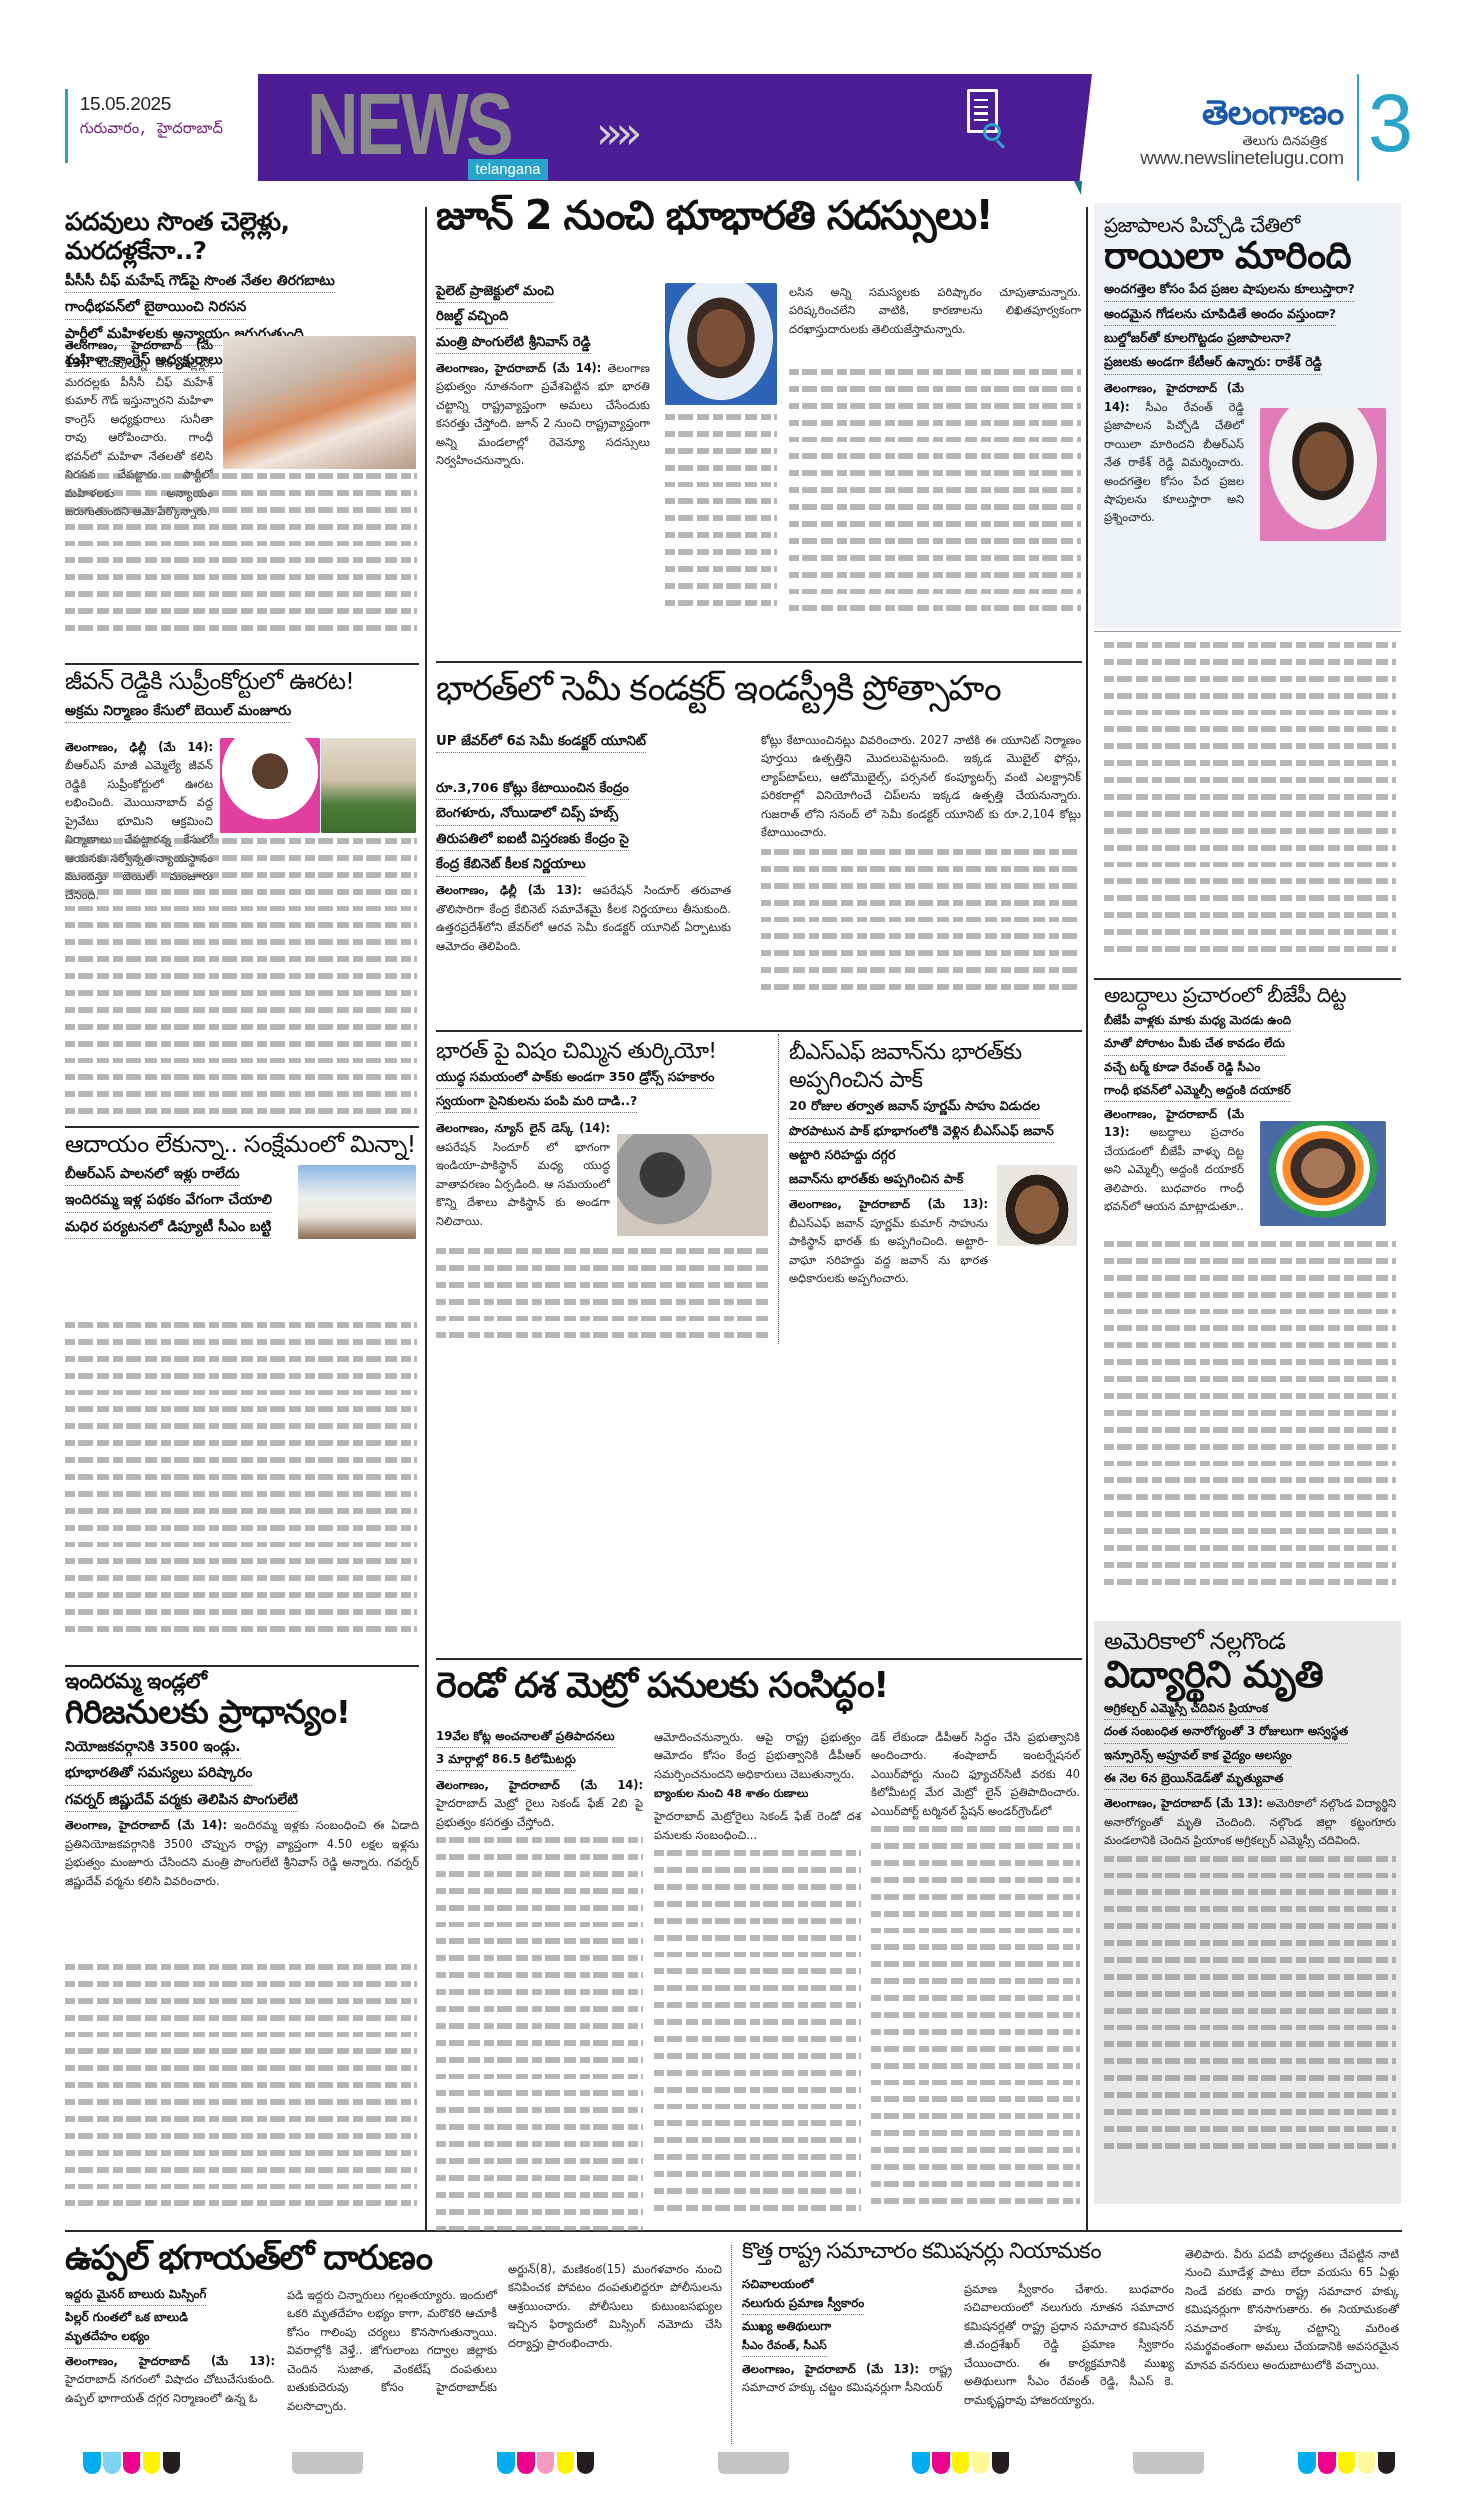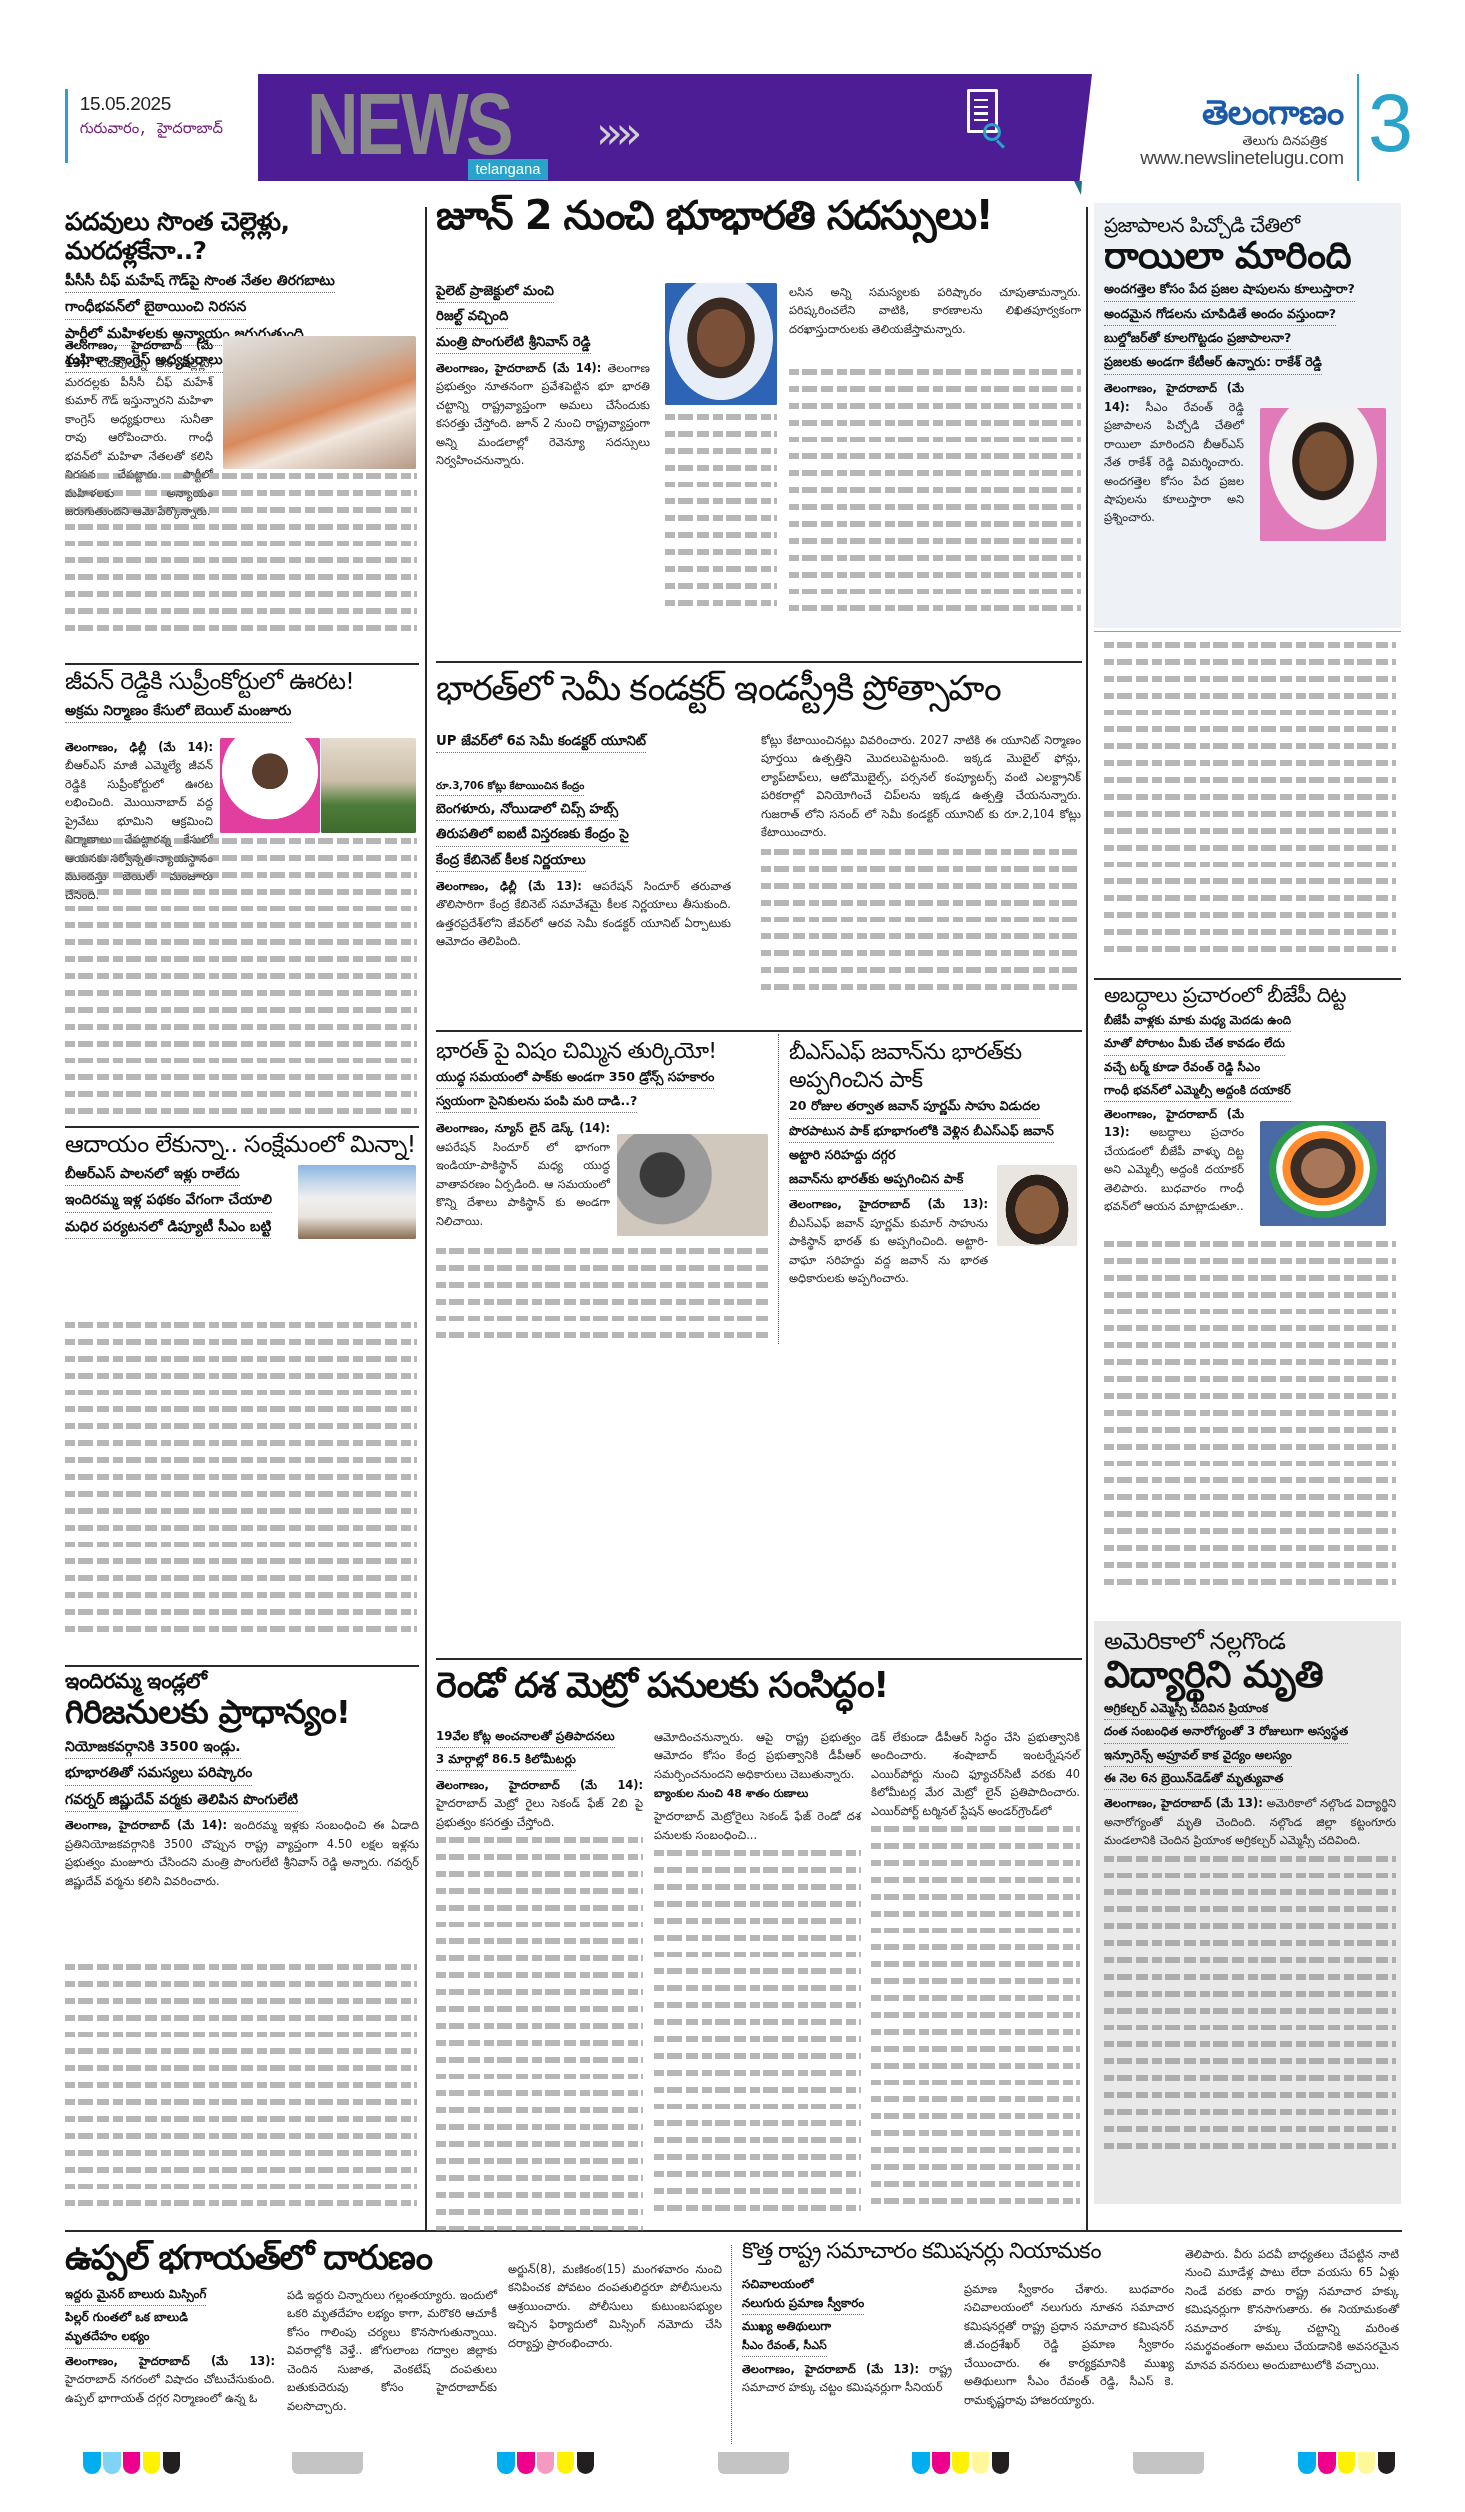--- a/index.html
+++ b/index.html
@@ -261,21 +261,21 @@
     <span></span>
     <span></span>
   </div>
 
 <div class="rule-h" style="left:436px; top:661px; width:646px;"></div>
 <article class="col" style="left:436px; top:668px; width:646px;">
   <h1 class="headline light" style="font-size:35px; letter-spacing:-1.5px;">భారత్‌లో సెమీ కండక్టర్ ఇండస్ట్రీకి ప్రోత్సాహం</h1>
 </article>
 <div class="col" style="left:436px; top:731px; width:295px;">
   <div class="kicker" style="font-size:13.3px; display:table;">UP జేవర్‌లో 6వ సెమీ కండక్టర్ యూనిట్</div>
-  <div class="kicker" style="font-size:10px; display:table;margin-top:25px;">రూ.3,706 కోట్లు కేటాయించిన కేంద్రం</div>
+  <div class="kicker" style="font-size:13px; display:table;margin-top:25px;">రూ.3,706 కోట్లు కేటాయించిన కేంద్రం</div>
   <div class="kicker" style="font-size:13.3px; display:table;">బెంగళూరు, నోయిడాలో చిప్స్ హబ్స్</div>
   <div class="kicker" style="font-size:13.3px; display:table;">తిరుపతిలో ఐఐటీ విస్తరణకు కేంద్రం సై</div>
   <div class="kicker" style="font-size:13.3px; display:table;">కేంద్ర కేబినెట్ కీలక నిర్ణయాలు</div>
   <div class="body-text" style="margin-top:4.4px;">
     <span class="dateline">తెలంగాణం, ఢిల్లీ (మే 13):</span>
     <span>ఆపరేషన్ సిందూర్ తరువాత తొలిసారిగా కేంద్ర కేబినెట్ సమావేశమై కీలక నిర్ణయాలు తీసుకుంది. ఉత్తరప్రదేశ్‌లోని జేవర్‌లో ఆరవ సెమీ కండక్టర్ యూనిట్ ఏర్పాటుకు ఆమోదం తెలిపింది.</span>
   </div>
 </div>
 <div class="body-text" style="position:absolute; left:761px; top:731px; width:320px;">కోట్లు కేటాయించినట్లు వివరించారు. 2027 నాటికి ఈ యూనిట్ నిర్మాణం పూర్తయి ఉత్పత్తిని మొదలుపెట్టనుంది. ఇక్కడ మొబైల్ ఫోన్లు, ల్యాప్‌టాప్‌లు, ఆటోమొబైల్స్, పర్సనల్ కంప్యూటర్స్ వంటి ఎలక్ట్రానిక్ పరికరాల్లో వినియోగించే చిప్‌లను ఇక్కడ ఉత్పత్తి చేయనున్నారు. గుజరాత్ లోని సనంద్ లో సెమీ కండక్టర్ యూనిట్ కు రూ.2,104 కోట్లు కేటాయించారు.</div>
 <div class="lines" style="left:761px; top:849px; width:320px;">

